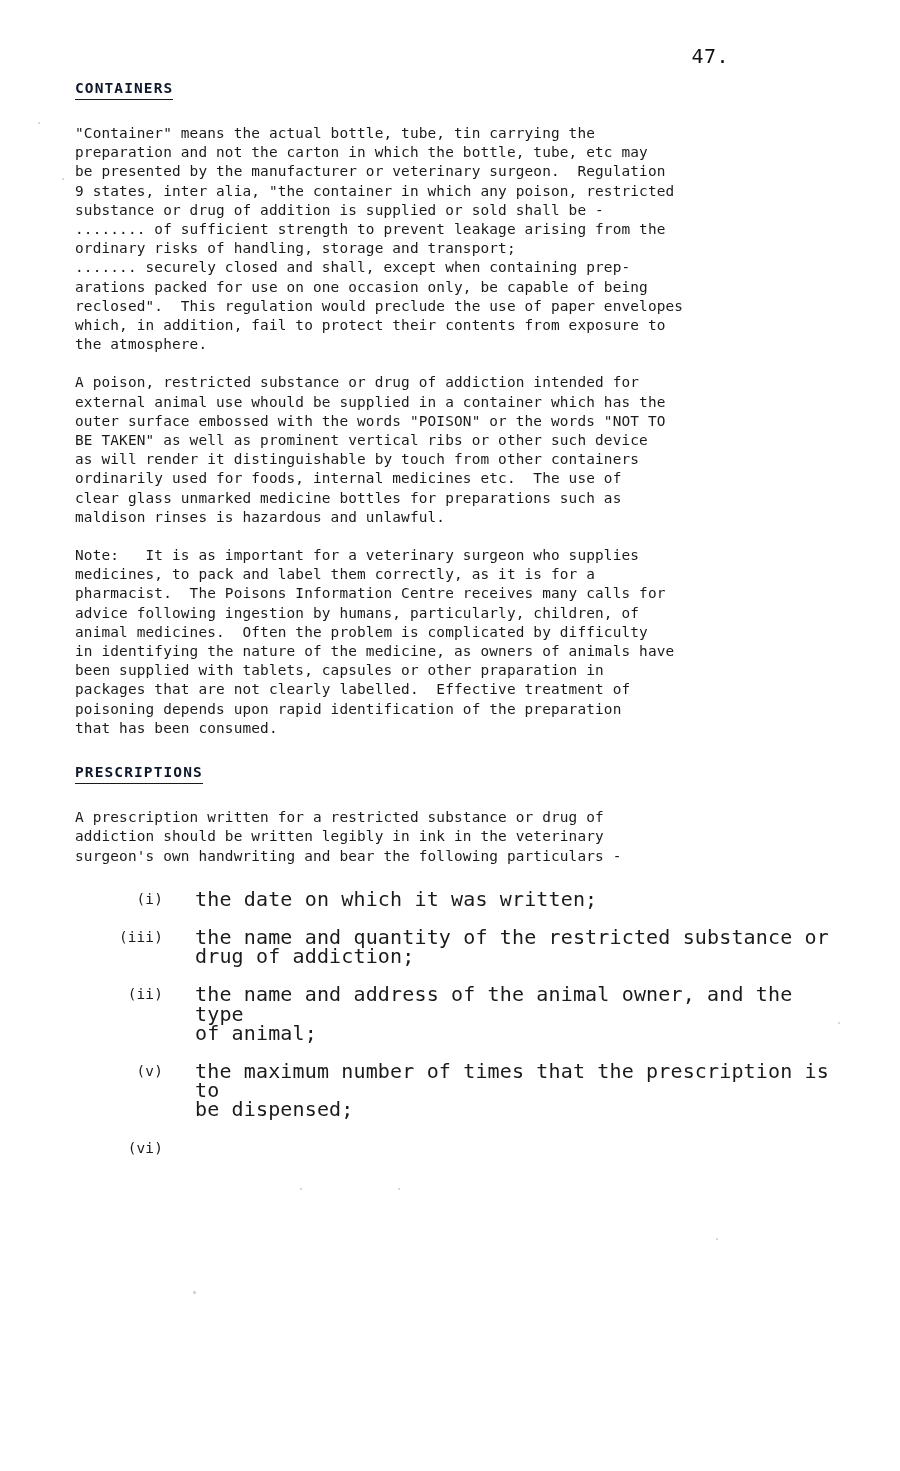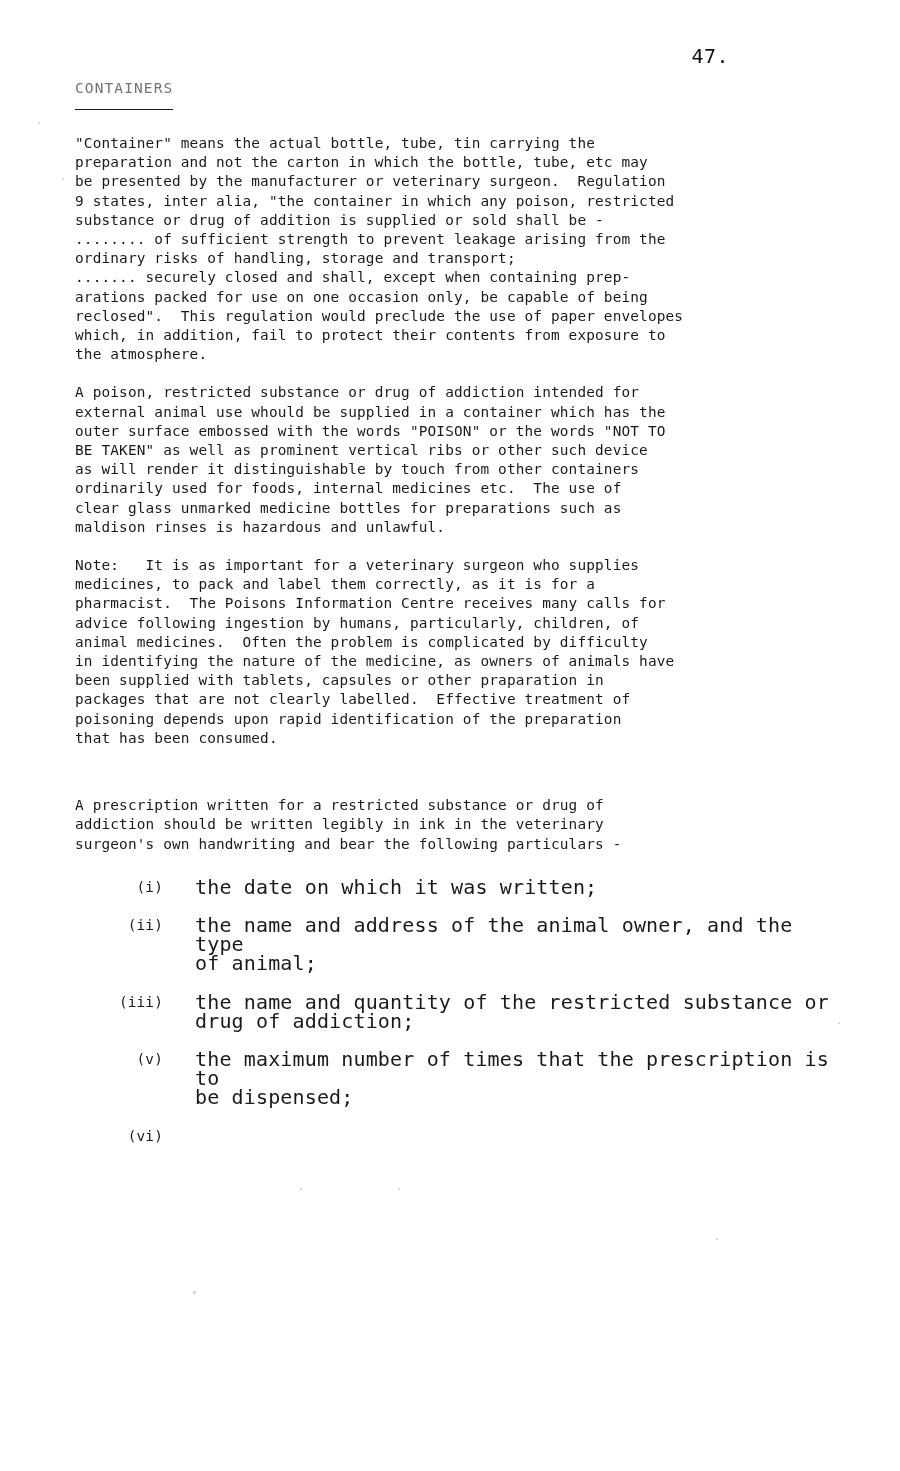--- a/index.html
+++ b/index.html
@@ -40,24 +40,24 @@
     top: 78px;
     width: 760px;
   }
 
   .section-heading {
     font-size: 14.5px;
     letter-spacing: 1.1px;
     line-height: 19px;
     display: inline-block;
     border-bottom: 1.6px solid #1a1a1a;
-    padding-bottom: 11px;
-    margin: 0;
-    font-weight: normal;
-    color: #737373;
+    padding-bottom: 1px;
+    margin: 0;
+    font-weight: bold;
+    color: #0f172a;
   }
 
   .heading-wrap {
     margin: 0;
     padding: 0;
   }
 
   .para {
     font-size: 14.4px;
     line-height: 19.2px;
@@ -153,46 +153,49 @@
 advice following ingestion by humans, particularly, children, of
 animal medicines.  Often the problem is complicated by difficulty
 in identifying the nature of the medicine, as owners of animals have
 been supplied with tablets, capsules or other praparation in
 packages that are not clearly labelled.  Effective treatment of
 poisoning depends upon rapid identification of the preparation
 that has been consumed.</p>
 
     <div class="gap-md"></div>
 
+    <div class="heading-wrap">
+      <h2 class="section-heading">PRESCRIPTIONS</h2>
+    </div>
 
     <div class="gap-md"></div>
 
     <p class="para">A prescription written for a restricted substance or drug of
 addiction should be written legibly in ink in the veterinary
 surgeon's own handwriting and bear the following particulars -</p>
 
     <div class="gap-md"></div>
 
     <div class="list">
 
       <div class="list-item">
         <span class="marker">(i)</span>
         <span class="item-text">the date on which it was written;</span>
       </div>
 
       <div class="list-item">
+        <span class="marker">(iii)</span>
+        <span class="item-text">the name and quantity of the restricted substance or
+drug of addiction;</span>
+      </div>
+
+      <div class="list-item">
         <span class="marker">(ii)</span>
         <span class="item-text">the name and address of the animal owner, and the type
 of animal;</span>
-      </div>
-
-      <div class="list-item">
-        <span class="marker">(iii)</span>
-        <span class="item-text">the name and quantity of the restricted substance or
-drug of addiction;</span>
       </div>
 
 
       <div class="list-item">
         <span class="marker">(v)</span>
         <span class="item-text">the maximum number of times that the prescription is to
 be dispensed;</span>
       </div>
 
       <div class="list-item">

